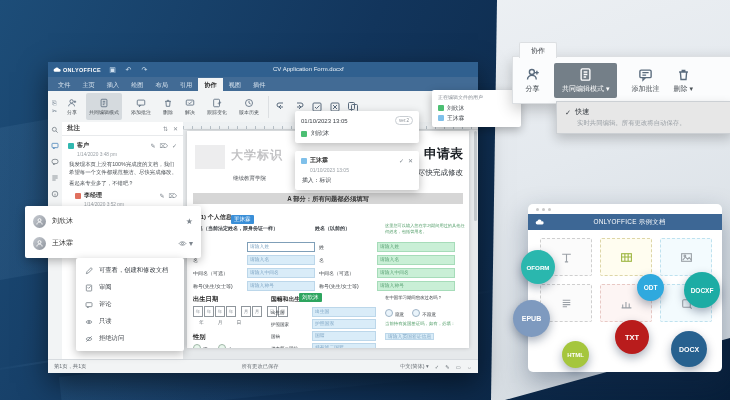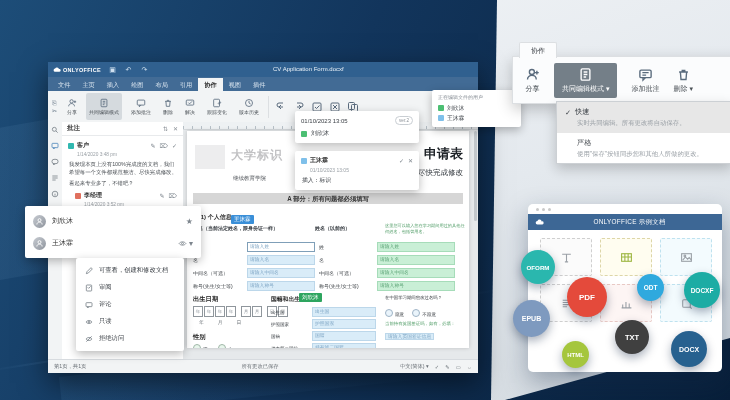--- a/index.html
+++ b/index.html
@@ -587,24 +587,20 @@
     </div>
   </div>
   <div class="abs ddown">
     <div class="dopt on">
       <div class="t">
           <span>✓</span>
           <span>快速</span>
         </div>
       <div class="d">实时共同编辑。所有更改将自动保存。</div>
     </div>
-    <div class="dopt">
-      <div class="t" style="margin-left:12px">严格</div>
-      <div class="d">使用"保存"按钮同步您和其他人所做的更改。</div>
-    </div>
   </div>
 
   <div class="abs fmt">
     <div class="dots">
         <i></i>
         <i></i>
         <i></i>
       </div>
     <div class="fmt-head">
       <svg viewBox="0 0 12 12">
@@ -644,20 +640,19 @@
       <div class="tile b">
           <svg viewBox="0 0 12 12">
             <rect x="2.5" y="2.5" width="7" height="7" rx="1"></rect>
             <path d="M9 9l1.8 1.8"></path>
           </svg>
         </div>
     </div>
   </div>
 
   <div class="bubble" style="left: 521px; top: 250px; width: 34px; height: 34px; font-size: 6.2px; background: rgb(42, 183, 174);">OFORM</div>
-  <div class="bubble" style="left: 567px; top: 277px; width: 40px; height: 40px; font-size: 8px; z-index: 27; background: rgb(228, 74, 59);">PDF</div>
   <div class="bubble" style="left: 637px; top: 274px; width: 27px; height: 27px; font-size: 6.5px; background: rgb(47, 169, 222);">ODT</div>
   <div class="bubble" style="left: 684px; top: 272px; width: 36px; height: 36px; font-size: 6.5px; background: rgb(28, 172, 164);">DOCXF</div>
   <div class="bubble" style="left: 513px; top: 300px; width: 37px; height: 37px; font-size: 7px; background: rgb(126, 154, 191);">EPUB</div>
-  <div class="bubble" style="left: 615px; top: 320px; width: 34px; height: 34px; font-size: 7.5px; background: #404040;">TXT</div>
+  <div class="bubble" style="left: 615px; top: 320px; width: 34px; height: 34px; font-size: 7.5px; background: #b91c1c;">TXT</div>
   <div class="bubble" style="left: 671px; top: 331px; width: 36px; height: 36px; font-size: 7px; background: rgb(39, 97, 143);">DOCX</div>
   <div class="bubble" style="left: 562px; top: 341px; width: 27px; height: 27px; font-size: 6px; background: rgb(165, 198, 61);">HTML</div>
 </div>
 
 </body></html>

